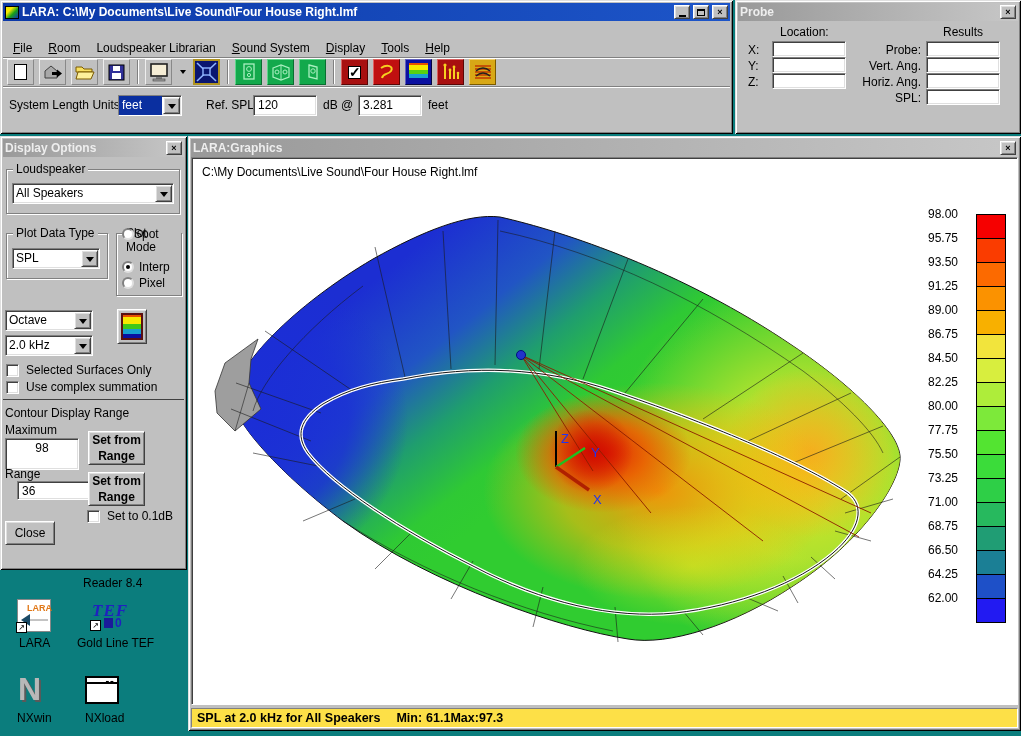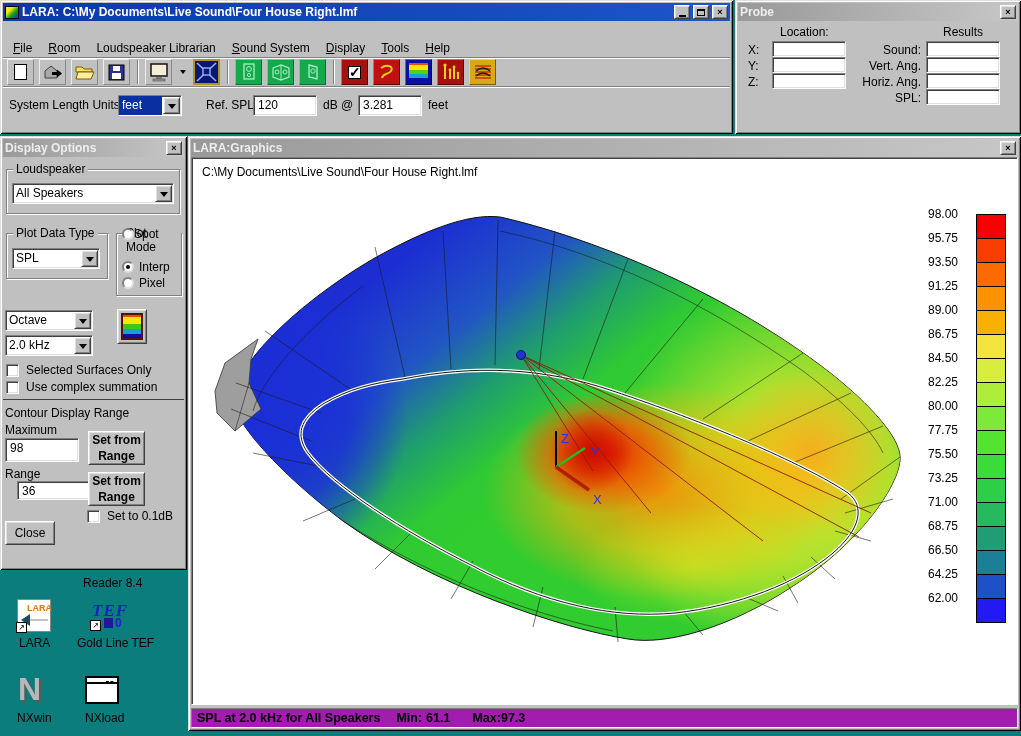--- a/index.html
+++ b/index.html
@@ -218,21 +218,21 @@
     </div>
     <div style="position:relative;height:106px;">
       <span class="lbl" style="left:42px;top:4px;">Location:</span>
       <span class="lbl" style="left:205px;top:4px;">Results</span>
       <span class="lbl" style="left:10px;top:22px;">X:</span>
       <span class="lbl" style="left:10px;top:38px;">Y:</span>
       <span class="lbl" style="left:10px;top:54px;">Z:</span>
       <div class="inp" style="position:absolute;left:34px;top:20px;width:74px;height:16px;"></div>
       <div class="inp" style="position:absolute;left:34px;top:36px;width:74px;height:16px;"></div>
       <div class="inp" style="position:absolute;left:34px;top:52px;width:74px;height:16px;"></div>
-      <span class="lbl" style="left:120px;top:22px;width:63px;text-align:right;">Sound:</span>
+      <span class="lbl" style="left:120px;top:22px;width:63px;text-align:right;">Probe:</span>
       <span class="lbl" style="left:110px;top:38px;width:73px;text-align:right;">Vert. Ang.</span>
       <span class="lbl" style="left:104px;top:54px;width:79px;text-align:right;">Horiz. Ang.</span>
       <span class="lbl" style="left:120px;top:70px;width:63px;text-align:right;">SPL:</span>
       <div class="inp" style="position:absolute;left:188px;top:20px;width:74px;height:16px;"></div>
       <div class="inp" style="position:absolute;left:188px;top:36px;width:74px;height:16px;"></div>
       <div class="inp" style="position:absolute;left:188px;top:52px;width:74px;height:16px;"></div>
       <div class="inp" style="position:absolute;left:188px;top:68px;width:74px;height:16px;"></div>
     </div>
   </div>
 
@@ -298,21 +298,21 @@
         <span class="cb"></span>
         <span>Selected Surfaces Only</span>
       </div>
       <div style="position:absolute;left:3px;top:223px;display:flex;align-items:center;gap:7px;">
         <span class="cb"></span>
         <span>Use complex summation</span>
       </div>
       <div style="position:absolute;left:0;top:242px;width:181px;border-top:1px solid #404040;"></div>
       <span class="lbl" style="left:2px;top:249px;">Contour Display Range</span>
       <span class="lbl" style="left:2px;top:266px;">Maximum</span>
-      <div class="inp" style="position:absolute;left:2px;top:281px;width:74px;height:24px;">98</div>
+      <div class="inp" style="position:absolute;left:2px;top:281px;width:74px;height:32px;text-align:center;">98</div>
       <span class="btn" style="position:absolute;left:85px;top:274px;width:57px;height:34px;font-weight:bold;font-size:12px;text-align:center;line-height:1.3;padding-top:1px;">Set from Range</span>
       <span class="lbl" style="left:2px;top:310px;">Range</span>
       <div class="inp" style="position:absolute;left:2px;top:324px;width:74px;height:19px;margin-left:12px;">36</div>
       <span class="btn" style="position:absolute;left:85px;top:315px;width:57px;height:34px;font-weight:bold;font-size:12px;text-align:center;line-height:1.3;padding-top:1px;">Set from Range</span>
       <div style="position:absolute;left:84px;top:352px;display:flex;align-items:center;gap:7px;">
         <span class="cb"></span>
         <span>Set to 0.1dB</span>
       </div>
       <span class="btn" style="position:absolute;left:2px;top:364px;width:50px;height:24px;text-align:center;line-height:22px;">Close</span>
     </div>
@@ -510,22 +510,22 @@
         <div class="scale-band" style="flex: 1 1 0%; background: rgb(59, 220, 58);"></div>
         <div class="scale-band" style="flex: 1 1 0%; background: rgb(46, 207, 71);"></div>
         <div class="scale-band" style="flex: 1 1 0%; background: rgb(39, 185, 94);"></div>
         <div class="scale-band" style="flex: 1 1 0%; background: rgb(32, 157, 116);"></div>
         <div class="scale-band" style="flex: 1 1 0%; background: rgb(27, 127, 149);"></div>
         <div class="scale-band" style="flex: 1 1 0%; background: rgb(30, 80, 200);"></div>
         <div class="scale-band" style="flex: 1 1 0%; border-bottom: none; background: rgb(34, 26, 242);"></div>
       </div>
     </div>
 
-    <div style="position:absolute;left:3px;bottom:3px;width:827px;height:20px;background:#a21caf;border:1px solid;border-color:#808080 #fff #fff #808080;display:flex;align-items:center;padding-left:5px;font-weight:bold;font-size:12.5px;">
+    <div style="position:absolute;left:3px;bottom:3px;width:827px;height:20px;background:#fde047;border:1px solid;border-color:#808080 #fff #fff #808080;display:flex;align-items:center;padding-left:5px;font-weight:bold;font-size:12.5px;">
       <span>SPL at 2.0 kHz for All Speakers</span>
       <span style="margin-left:16px;">Min:</span>
       <span style="margin-left:4px;">61.1</span>
-      <span style="margin-left:22px;">Max:</span>
+      <span style="">Max:</span>
       <span style="">97.3</span>
     </div>
   </div>
 
 </div>
 
 </body></html>

